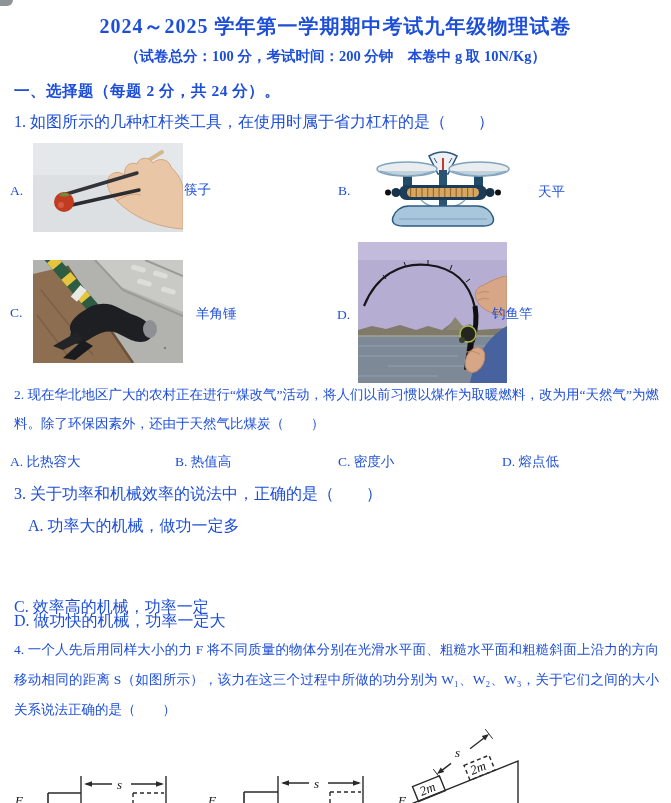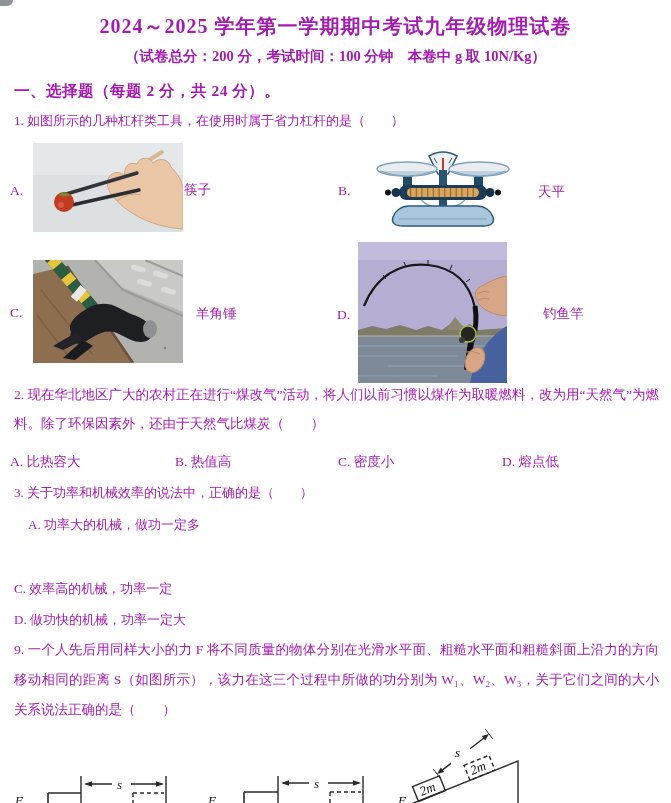--- a/index.html
+++ b/index.html
@@ -1,51 +1,51 @@
 <!DOCTYPE html>
 <html><head>
 <meta charset="utf-8">
 <style>
   * { box-sizing: border-box; margin: 0; padding: 0; }
   html, body { background: #ffffff; }
   .page {
     position: relative; width: 671px; height: 803px; margin: 0 auto;
-    background: #ffffff; overflow: hidden; color: #a21caf;
+    background: #ffffff; overflow: hidden; color: #1d4ed8;
     font-family: "Liberation Serif", "DejaVu Serif", serif;
   }
   .abs { position: absolute; }
   .corner { position: absolute; left: 0; top: 0; width: 13px; height: 6px;
             background: #8f9496; border-radius: 0 0 7px 0; }
   .title    { left: 0; top: 13px; width: 100%; text-align: center;
               font-size: 20px; font-weight: 700; letter-spacing: 1px; }
   .subtitle { left: 0; top: 47px; width: 100%; text-align: center;
               font-size: 14.5px; font-weight: 700; }
   .sec      { left: 14px; top: 81px; font-size: 15.5px; font-weight: 700; letter-spacing: .5px; }
-  .qt       { font-size: 13px; }
+  .qt       { font-size: 16px; }
   .para     { font-size: 13.5px; text-align: justify; }
   .optl, .cap { font-size: 13.5px; white-space: nowrap; }
   .fig { position: absolute; display: block; }
   .q2opts span { position: absolute; top: 0; }
   
   .dln  { stroke: #2a2a2a; stroke-width: 1.4; fill: none; }
   .dlnb { stroke-width: 1.6; }
   .dsh  { stroke-dasharray: 4 3; }
   .dhead { fill: #2a2a2a; stroke: none; }
   .dtext { font-family: "Liberation Serif", "DejaVu Serif", serif;
            font-style: italic; font-size: 13px; fill: #111; }
 </style>
 </head>
 <body>
 
 <div class="page">
 
   <div class="corner"></div>
 
   <h1 class="abs title">2024～2025 学年第一学期期中考试九年级物理试卷</h1>
-  <div class="abs subtitle">（试卷总分：200 分，考试时间：100 分钟　本卷中 g 取 10N/Kg）</div>
+  <div class="abs subtitle">（试卷总分：100 分，考试时间：200 分钟　本卷中 g 取 10N/Kg）</div>
   <div class="abs sec">一、选择题（每题 2 分，共 24 分）。</div>
 
   <div class="abs qt" style="left:14px;top:112px;width:645px">1. 如图所示的几种杠杆类工具，在使用时属于省力杠杆的是（　　）</div>
 
   <span class="abs optl" style="left:10px;top:183px">A.</span>
   <svg class="fig" style="left:33px;top:143px" width="150" height="89" viewBox="0 0 150 89">
     <rect width="150" height="89" fill="#dce0e3"></rect>
     <rect width="150" height="32" fill="#e4e8eb"></rect>
     <path d="M92,32 L129,9" stroke="#d6b88c" stroke-width="4" stroke-linecap="round"></path>
     <path d="M96,47 L133,25" stroke="#cfae80" stroke-width="4" stroke-linecap="round"></path>
@@ -126,36 +126,36 @@
     <path d="M117,64 C119,76 118,88 114,100" stroke="#101013" stroke-width="5" fill="none"></path>
     <path d="M113,100 L109,128" stroke="#101013" stroke-width="6" fill="none"></path>
     <circle cx="110" cy="92" r="8" fill="#23251e" stroke="#aeb84e" stroke-width="1.5"></circle>
     <circle cx="104" cy="98" r="3" fill="#3a3d32"></circle>
     <path d="M149,34 L149,74 C135,73 124,68 119,59 C115,52 118,45 126,43 C134,38 142,35 149,34 Z" fill="#d7a687" stroke="#bd8c6d" stroke-width="1"></path>
     <path d="M119,52 q6,-4 12,-2 M120,58 q6,-3 11,-1" stroke="#bd8c6d" stroke-width="1" fill="none"></path>
     <path d="M149,84 L149,141 L112,141 C116,118 128,96 149,84 Z" fill="#47629f"></path>
     <ellipse cx="117" cy="118" rx="13" ry="9" fill="#d7a687" stroke="#bd8c6d" transform="rotate(-65 117 118)"></ellipse>
     <path d="M108,110 q8,-2 14,2" stroke="#bd8c6d" stroke-width="1" fill="none"></path>
   </svg>
-  <span class="abs cap" style="left:543px;top:305px">钓鱼竿</span>
+  <span class="abs cap" style="left:492px;top:305px">钓鱼竿</span>
 
   <div class="abs para" style="left:14px;top:380px;width:645px;line-height:29px">2. 现在华北地区广大的农村正在进行“煤改气”活动，将人们以前习惯以煤作为取暖燃料，改为用“天然气”为燃料。除了环保因素外，还由于天然气比煤炭（　　）</div>
   <div class="abs q2opts" style="left:0;top:453px;width:606px;height:18px">
     <span class="optl" style="left:10px">A. 比热容大</span>
     <span class="optl" style="left:175px">B. 热值高</span>
     <span class="optl" style="left:338px">C. 密度小</span>
     <span class="optl" style="left:502px">D. 熔点低</span>
   </div>
 
   <div class="abs qt" style="left:14px;top:484px;width:645px">3. 关于功率和机械效率的说法中，正确的是（　　）</div>
   <div class="abs qt" style="left:28px;top:516px">A. 功率大的机械，做功一定多</div>
-  <div class="abs qt" style="left:14px;top:580px">C. 效率高的机械，功率一定</div>
+  <div class="abs qt" style="left:14px;top:597px">C. 效率高的机械，功率一定</div>
   <div class="abs qt" style="left:14px;top:611px">D. 做功快的机械，功率一定大</div>
 
-  <div class="abs para" style="left:14px;top:635px;width:645px;line-height:30px">9. 一个人先后用同样大小的力 F 将不同质量的物体分别在光滑水平面、粗糙水平面和粗糙斜面上沿力的方向移动相同的距离 S（如图所示），该力在这三个过程中所做的功分别为 W₁、W₂、W₃，关于它们之间的大小关系说法正确的是（　　）</div>
+  <div class="abs para" style="left:14px;top:635px;width:645px;line-height:30px">4. 一个人先后用同样大小的力 F 将不同质量的物体分别在光滑水平面、粗糙水平面和粗糙斜面上沿力的方向移动相同的距离 S（如图所示），该力在这三个过程中所做的功分别为 W₁、W₂、W₃，关于它们之间的大小关系说法正确的是（　　）</div>
 
   <svg class="fig" style="left:0;top:725px" width="671" height="78" viewBox="0 0 671 78">
 
     <g>
       <text x="15" y="80" class="dtext">F</text>
       <path class="dln dlnb" d="M48,68 H81 M48,68 V78"></path>
       <path class="dln" d="M81,51 V78"></path>
       <path class="dln" d="M86,59 H112 M131,59 H162"></path>
       <polygon class="dhead" points="84,59 92,56.2 92,61.8"></polygon>
       <polygon class="dhead" points="164,59 156,56.2 156,61.8"></polygon>

